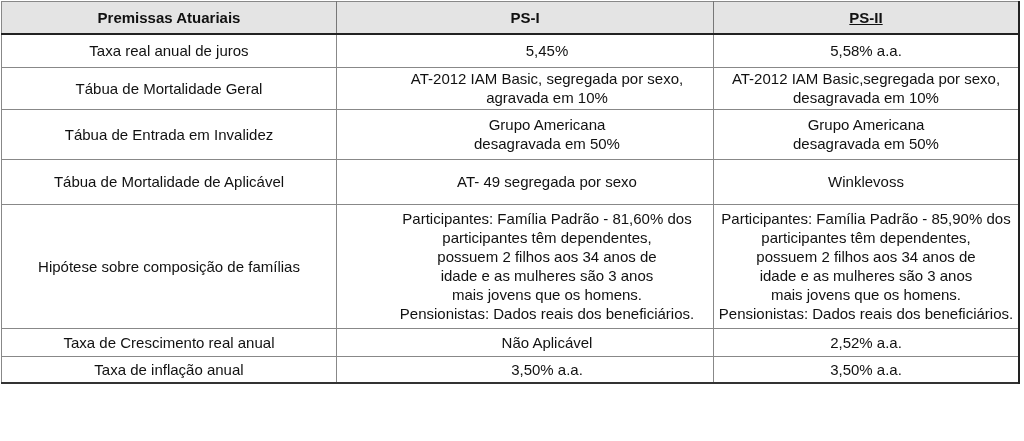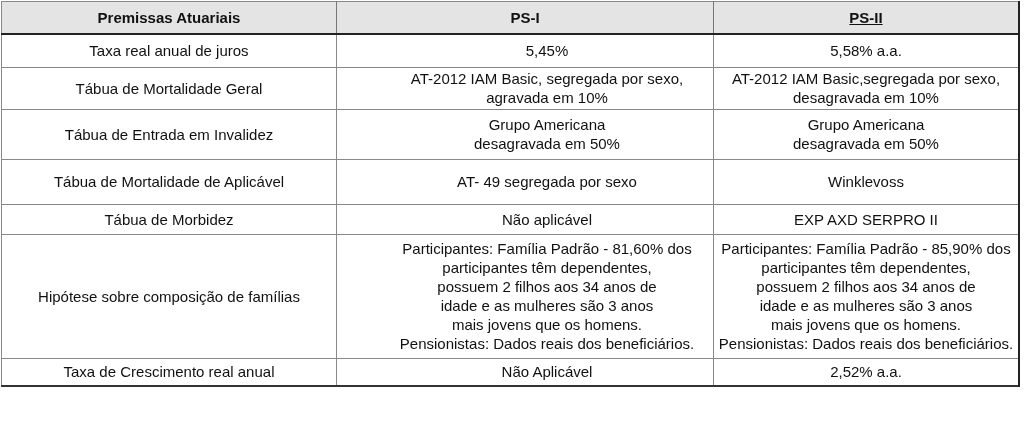--- a/index.html
+++ b/index.html
@@ -66,39 +66,39 @@
       <td class="c1 multiline">Grupo Americana
 desagravada em 50%</td>
       <td class="c2 multiline">Grupo Americana
 desagravada em 50%</td>
     </tr>
     <tr style="height:45px">
       <td class="c0">Tábua de Mortalidade de Aplicável</td>
       <td class="c1 multiline">AT- 49 segregada por sexo</td>
       <td class="c2 multiline">Winklevoss</td>
     </tr>
-    <tr style="height:30px">
-      <td class="c0">Tábua de Morbidez</td>
-      <td class="c1 multiline">Não aplicável</td>
-      <td class="c2 multiline">EXP AXD SERPRO II</td>
-    </tr>
     <tr style="height:124px">
       <td class="c0">Hipótese sobre composição de famílias</td>
       <td class="c1 multiline">Participantes: Família Padrão - 81,60% dos
 participantes têm dependentes,
 possuem 2 filhos aos 34 anos de
 idade e as mulheres são 3 anos
 mais jovens que os homens.
 Pensionistas: Dados reais dos beneficiários.</td>
       <td class="c2 multiline">Participantes: Família Padrão - 85,90% dos
 participantes têm dependentes,
 possuem 2 filhos aos 34 anos de
 idade e as mulheres são 3 anos
 mais jovens que os homens.
 Pensionistas: Dados reais dos beneficiários.</td>
     </tr>
     <tr style="height:28px">
       <td class="c0">Taxa de Crescimento real anual</td>
       <td class="c1 multiline">Não Aplicável</td>
       <td class="c2 multiline">2,52% a.a.</td>
     </tr>
+    <tr style="height:27px">
+      <td class="c0">Taxa de inflação anual</td>
+      <td class="c1 multiline">3,50% a.a.</td>
+      <td class="c2 multiline">3,50% a.a.</td>
+    </tr>
   </tbody>
 </table>
 
 </body></html>

